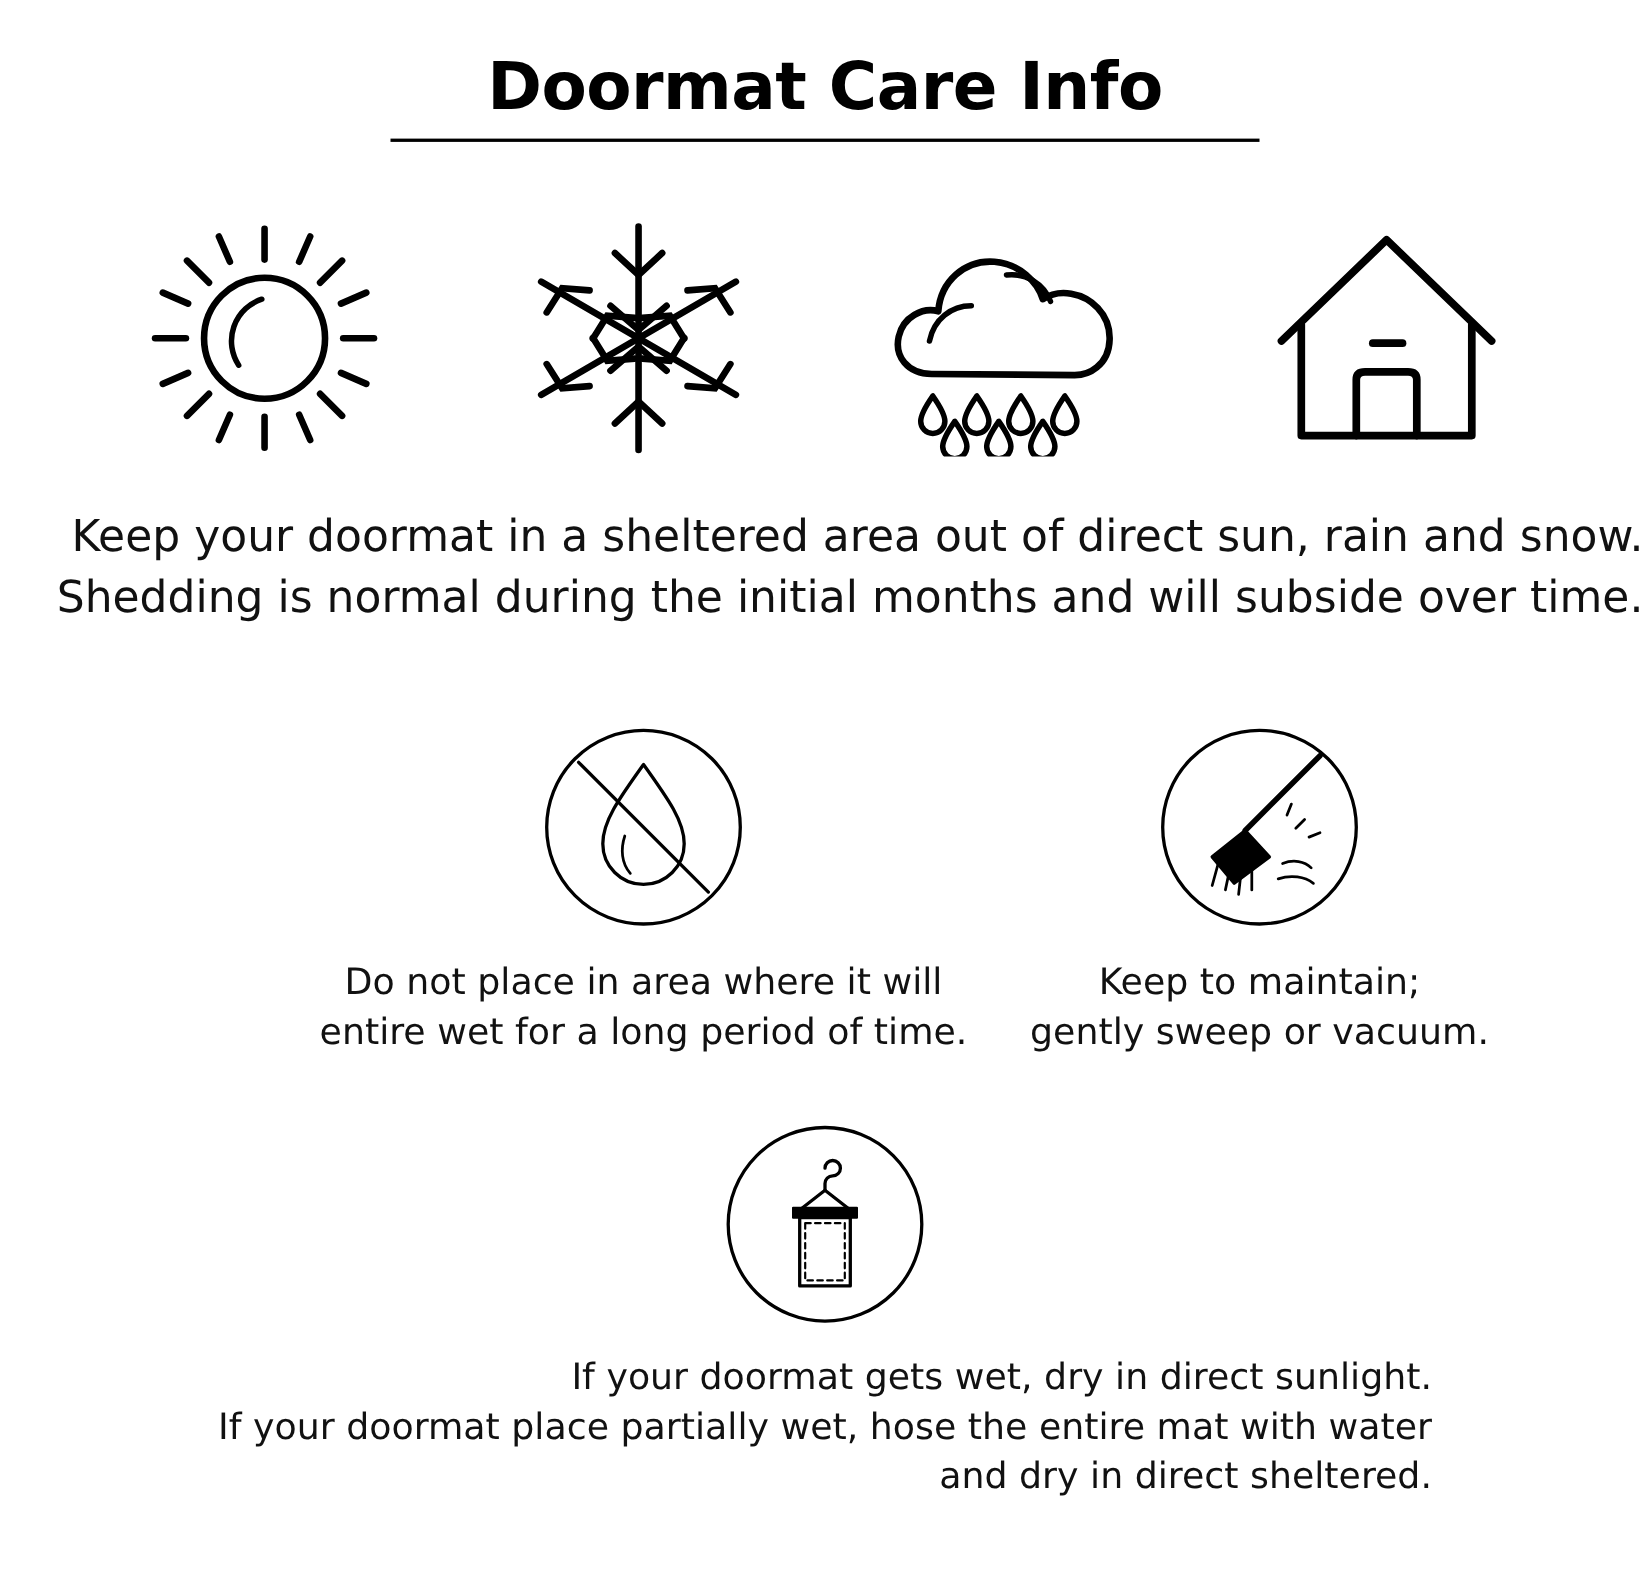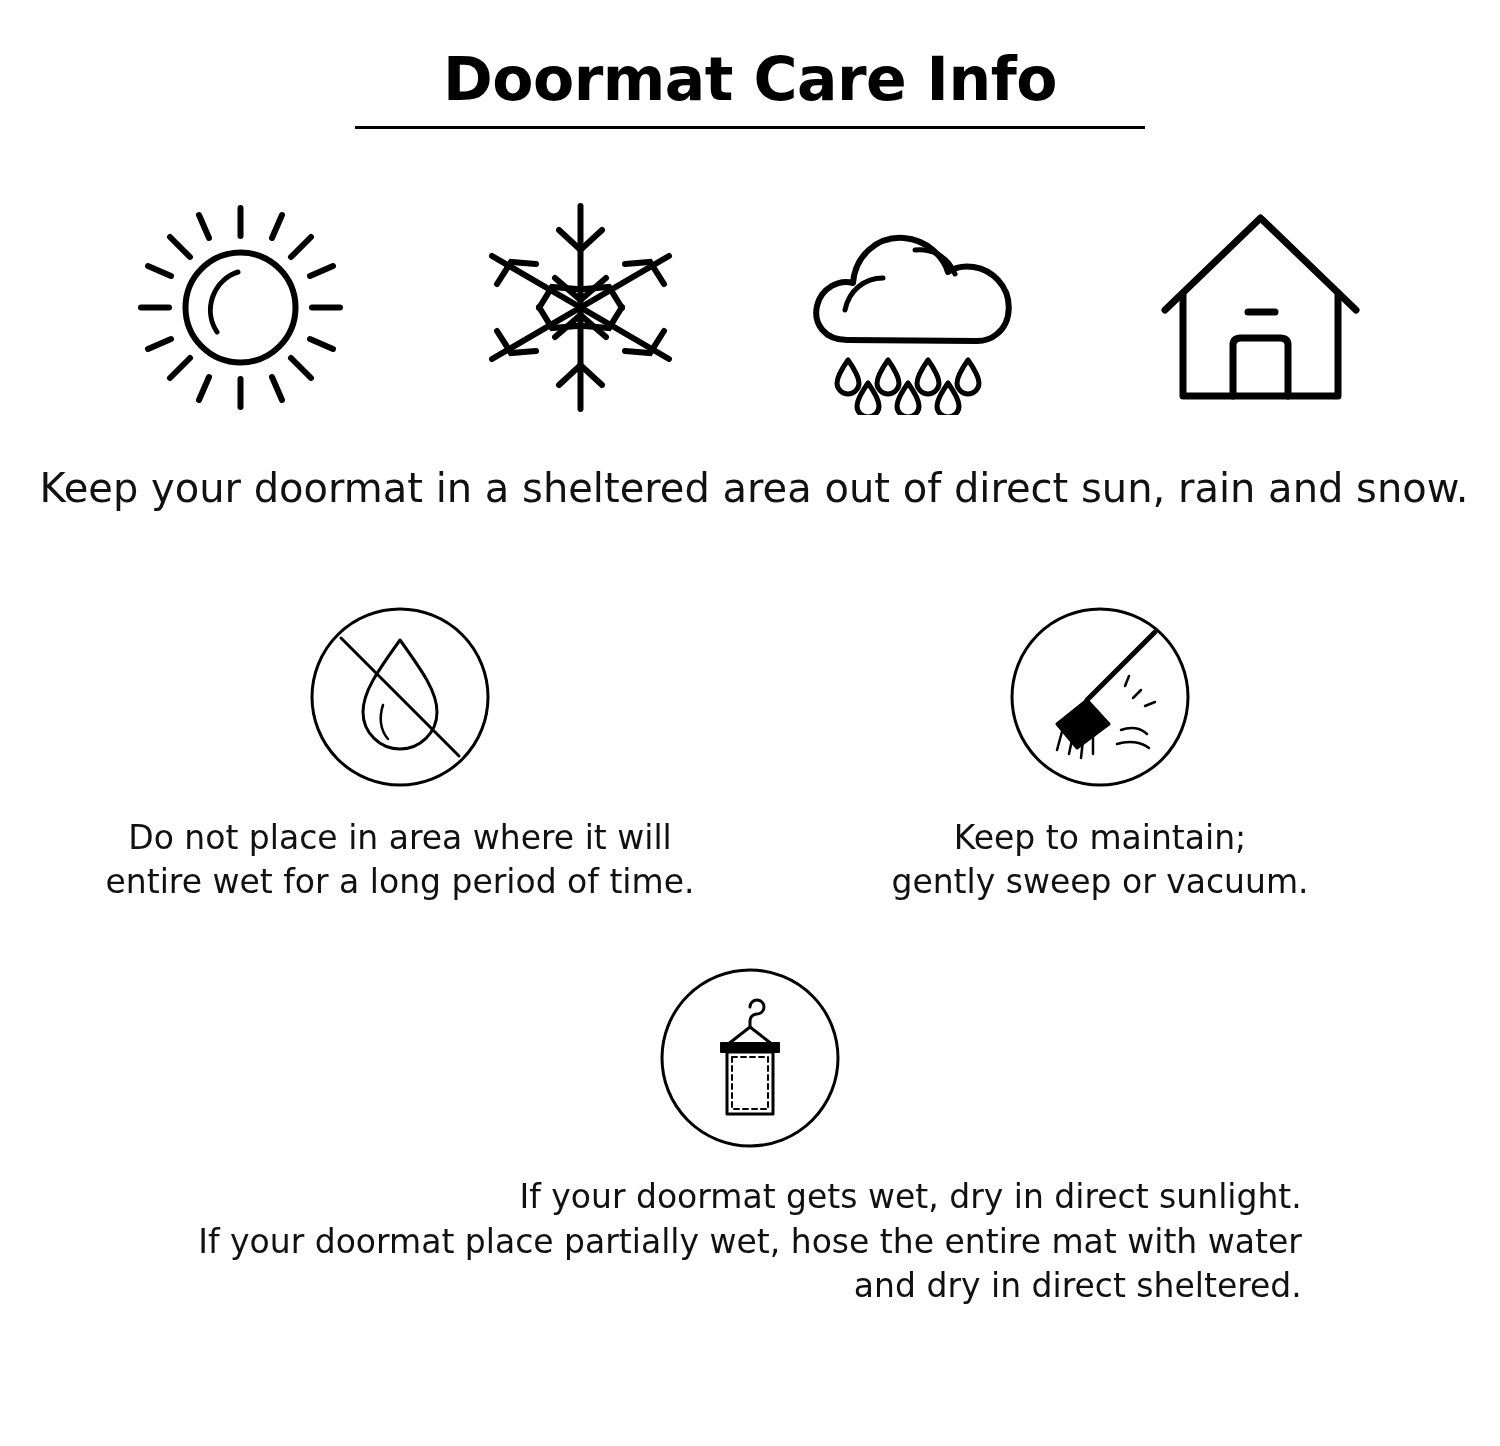--- a/index.html
+++ b/index.html
@@ -56,35 +56,35 @@
   .weather-item {
     width: 250px;
     height: 240px;
     display: flex;
     align-items: center;
     justify-content: center;
   }
 
   
   .intro {
-    text-align: center;
+    text-align: right;
     font-size: 40px;
     line-height: 1.38;
     color: #111;
     padding: 34px 6px 0 14px;
     font-family: "DejaVu Sans", sans-serif;
   }
   .intro div { white-space: nowrap; }
 
   
   .care-row {
     display: flex;
-    justify-content: space-between;
+    justify-content: flex-end;
     align-items: flex-start;
-    padding: 86px 120px 0 120px;
+    padding: 86px 75px 0 120px;
     box-sizing: border-box;
   }
   .care-col {
     width: 560px;
     display: flex;
     flex-direction: column;
     align-items: center;
   }
   .circle-icon {
     width: 190px;
@@ -214,20 +214,21 @@
           <path d="M80 196 L80 145 Q80 138 88 138 L127 138 Q135 138 135 145 L135 196"></path>
           <line x1="95" y1="112" x2="122" y2="112"></line>
         </svg>
       </span>
     </div>
 
   </div>
 
   <div class="intro">
     <div>Keep your doormat in a sheltered area out of direct sun, rain and snow.</div>
+    <div>Shedding is normal during the initial months and will subside over time.</div>
   </div>
 
   <div class="care-row">
 
     <div class="care-col">
       <div class="circle-icon">
         <svg width="190" height="190" viewBox="0 0 190 190" fill="none" stroke="#000" stroke-width="3" stroke-linecap="round" stroke-linejoin="round">
           <circle cx="95" cy="95" r="88"></circle>
           <path d="M95 38 C72 70 58 90 58 110 a37 37 0 0 0 74 0 c0-20-14-40-37-72Z"></path>
           <path d="M78 103 C74 115 75 128 83 137" stroke-width="2.5"></path>

